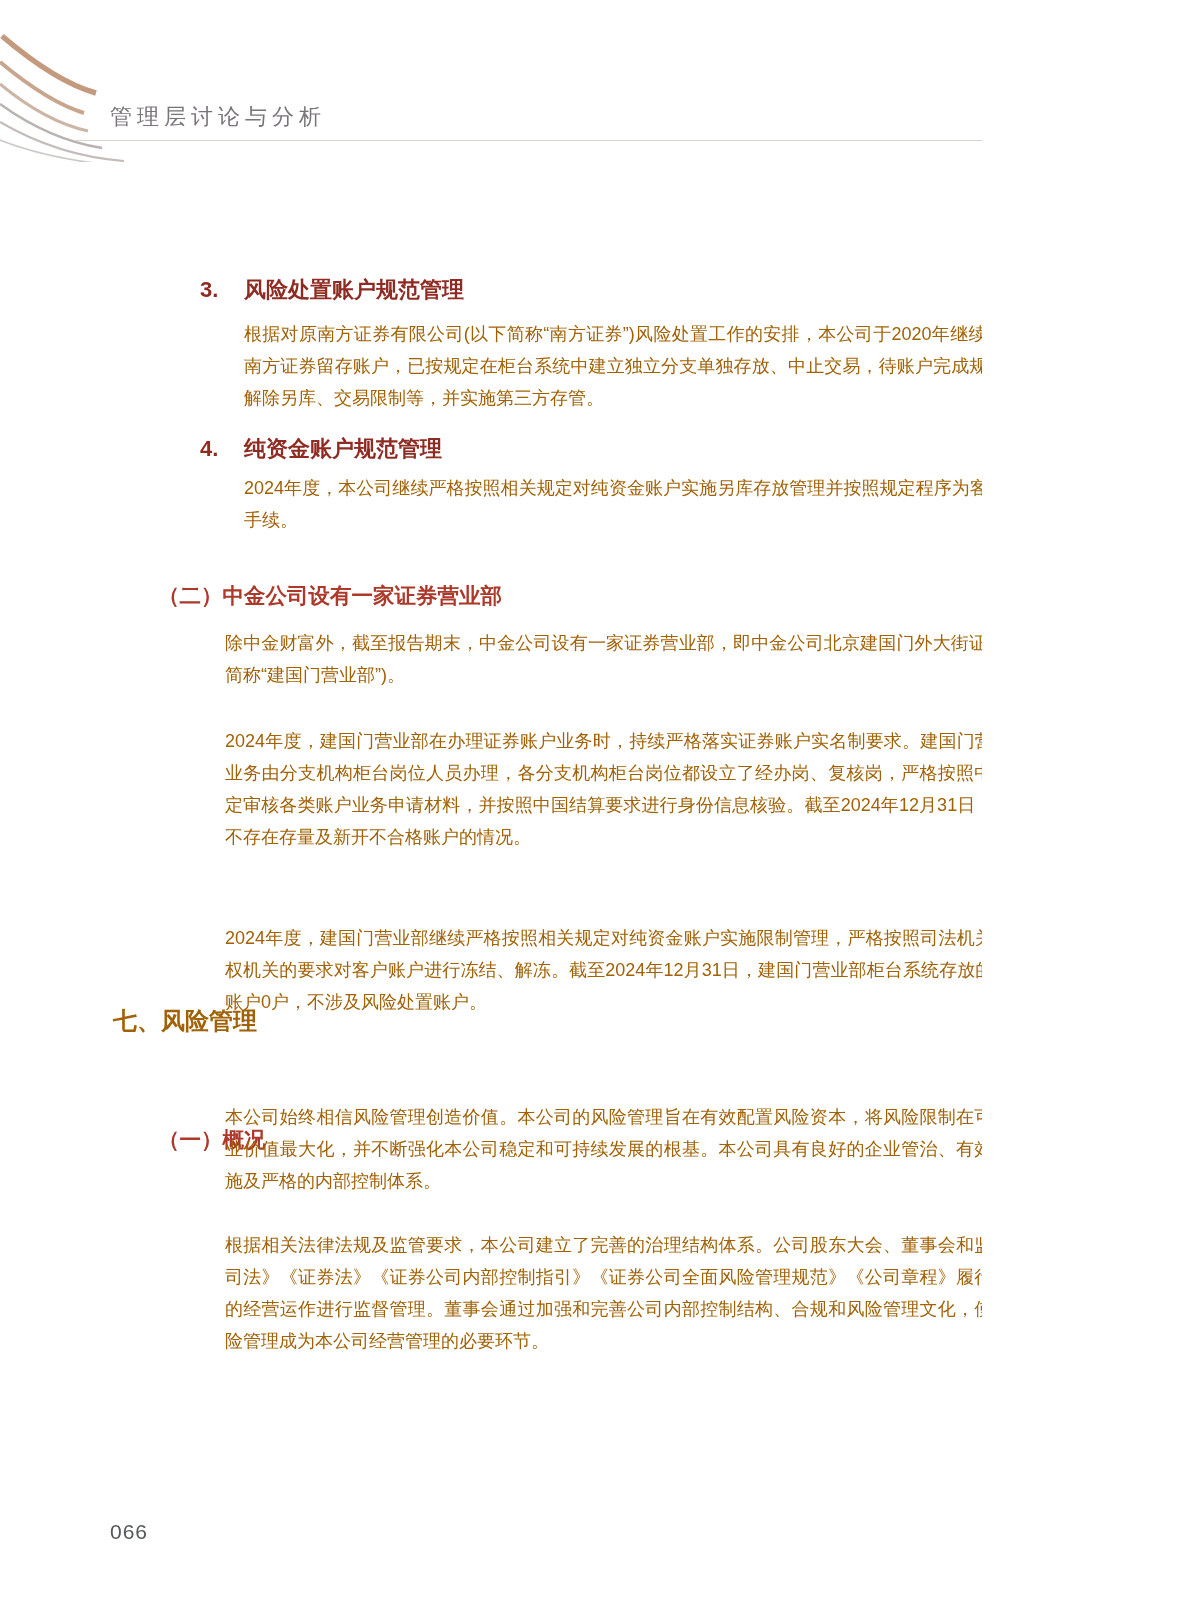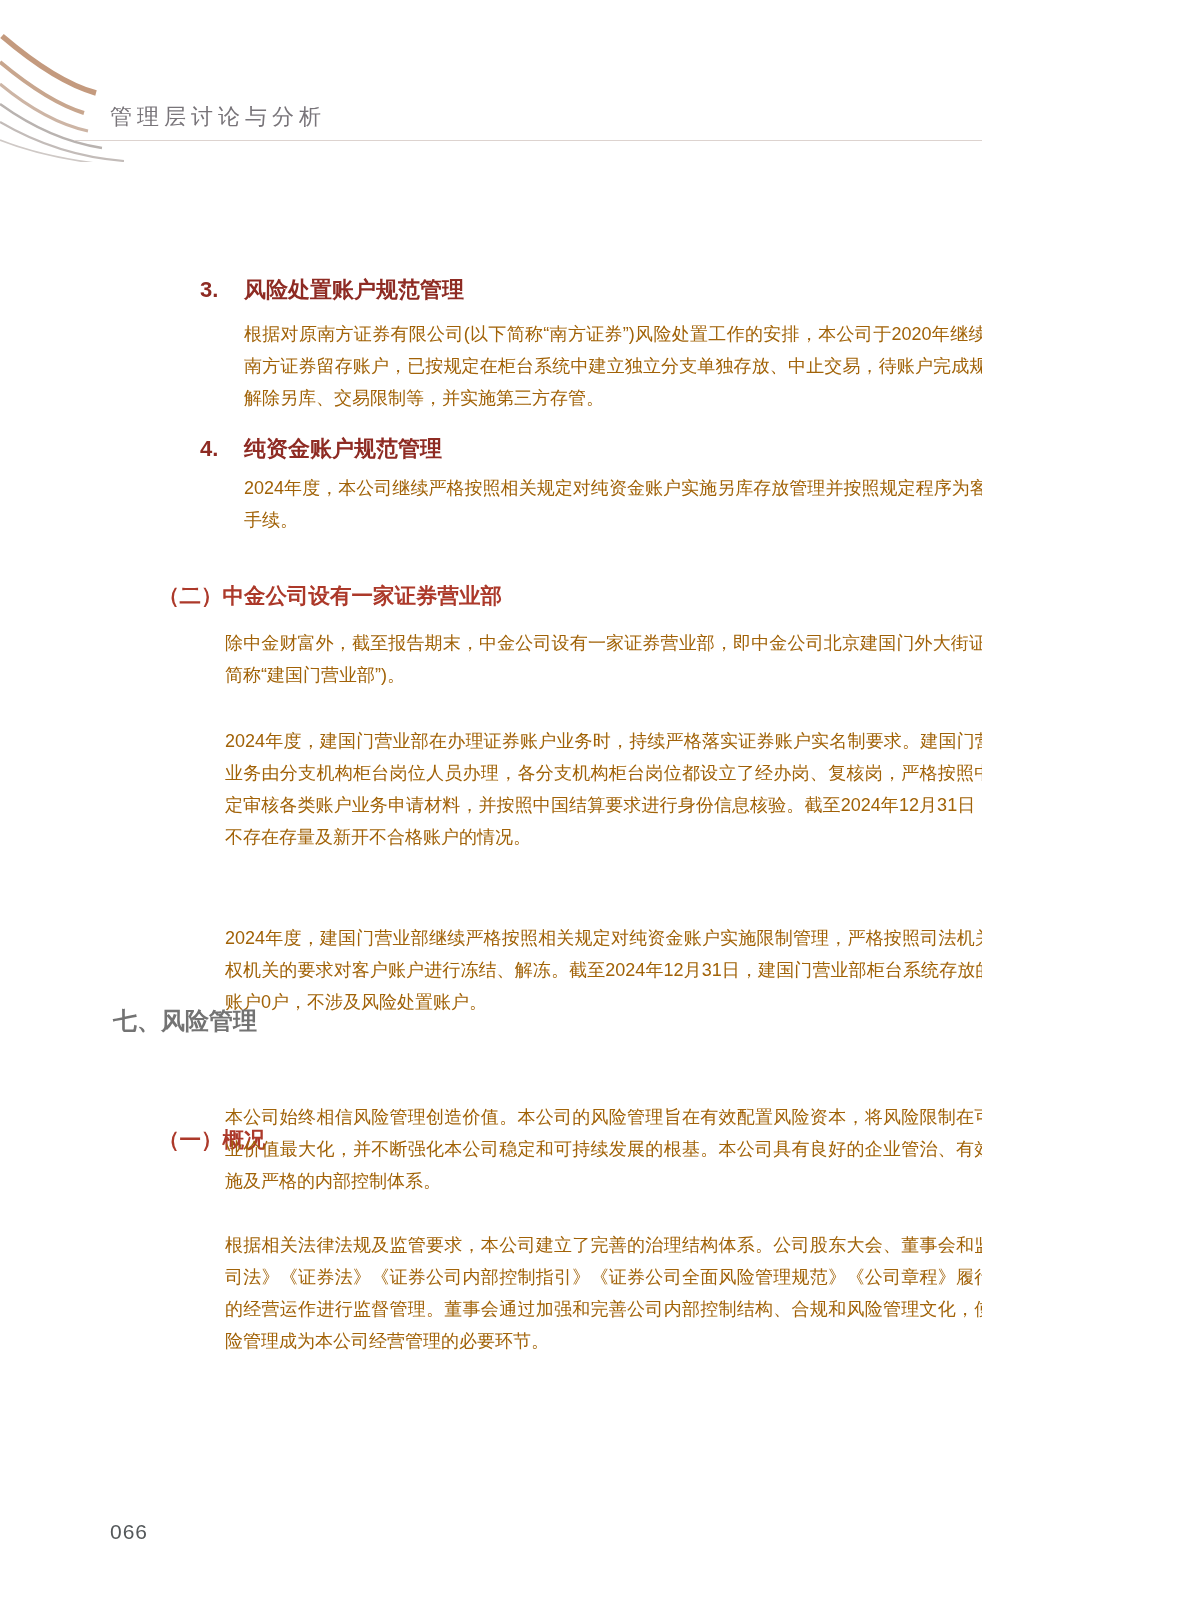--- a/index.html
+++ b/index.html
@@ -29,21 +29,21 @@
     white-space:nowrap;
   }
   .h-num .num{display:inline-block;width:44px;}
   .h-sec{
     position:absolute;left:158px;
     font-size:21.5px;font-weight:bold;color:#ac392a;line-height:30px;
     white-space:nowrap;
   }
   .h-chapter{
     position:absolute;left:113px;
-    font-size:24px;font-weight:bold;color:#737373;line-height:34px;
+    font-size:24px;font-weight:bold;color:#a16207;line-height:34px;
     white-space:nowrap;
   }
   
   .para{
     position:absolute;margin:0;
     font-size:18px;line-height:32px;color:#a16207;
     text-align:justify;text-align-last:left;
   }
   .para.indent{left:244px;width:834px;}
   .para.flush{left:201px;width:877px;margin-left:24px;}

